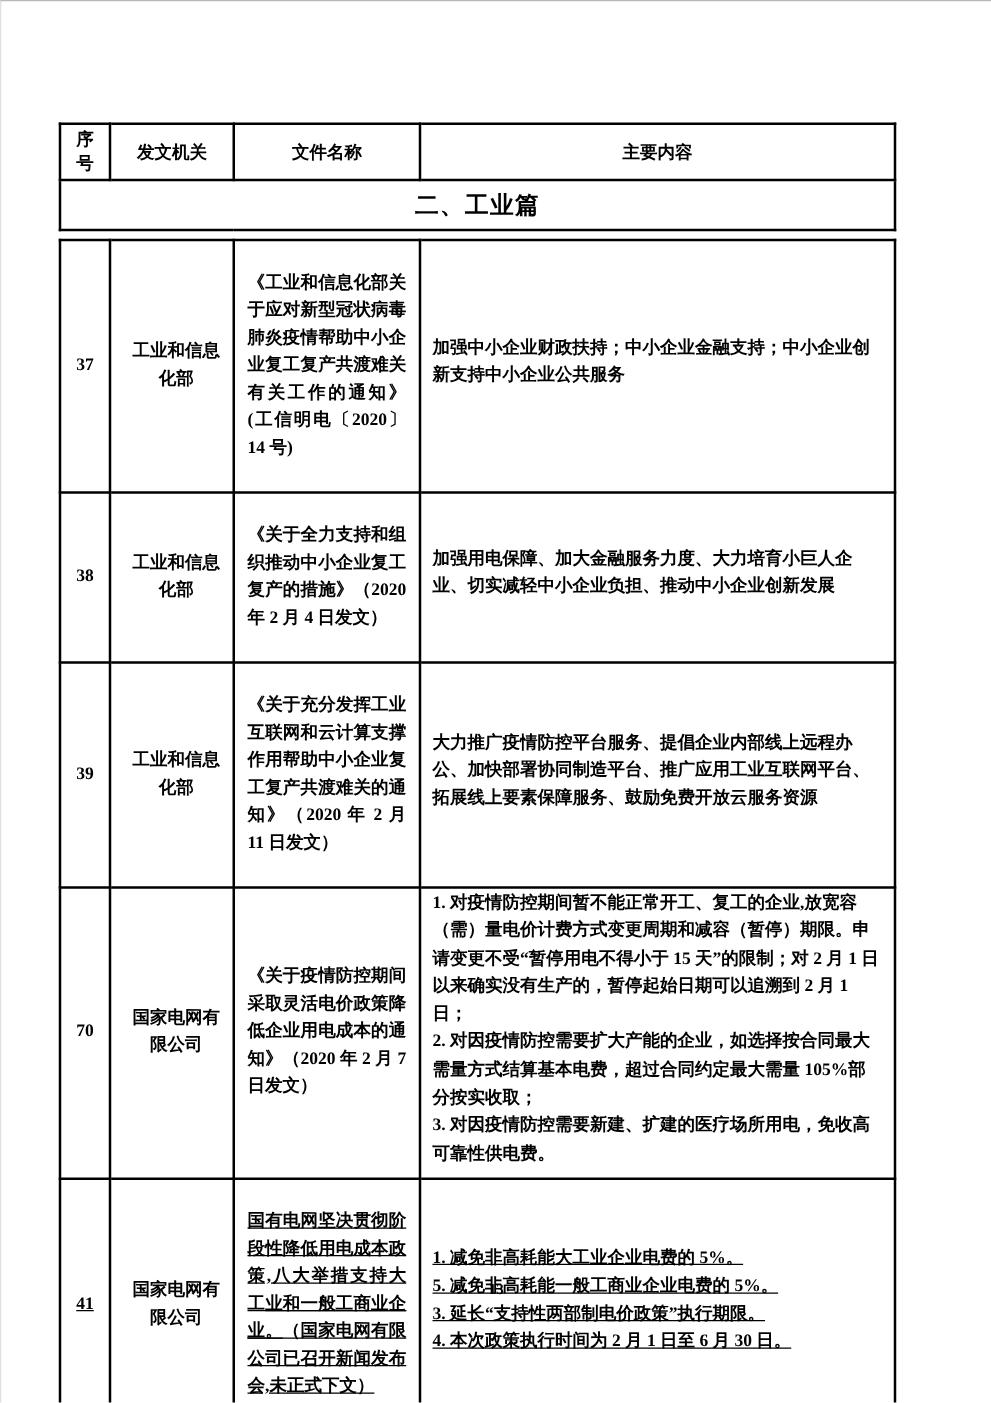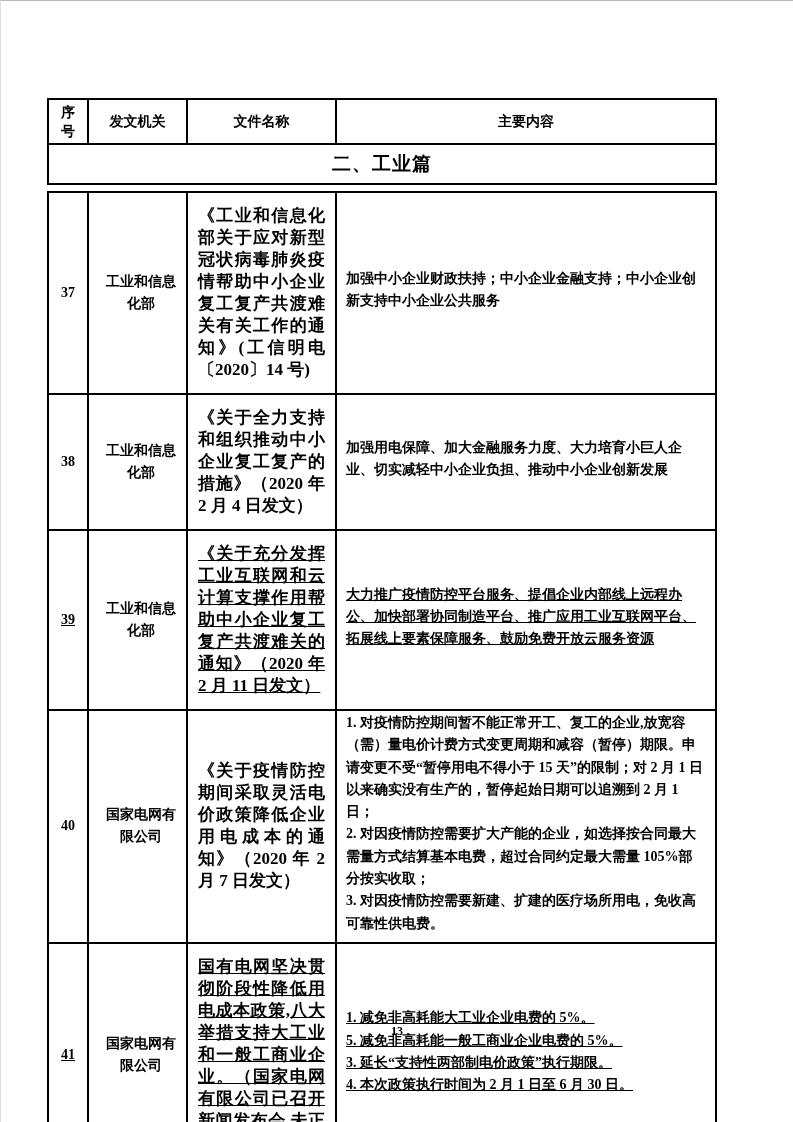--- a/index.html
+++ b/index.html
@@ -20,28 +20,28 @@
 
   
   .header-table th { height: 45px; font-size: 14px; text-align: center; font-weight: bold; }
   .h-serial-inner { display: block; width: 16px; margin: 0 auto; line-height: 19px; }
   .section-row td { height: 40px; text-align: center; font-size: 19px; letter-spacing: 1px; }
 
   
   .body-table { margin-top: 6px; }
   .body-table tr:nth-child(1) td { height: 152px; }
   .body-table tr:nth-child(2) td { height: 107px; }
-  .body-table tr:nth-child(3) td { height: 162px; text-decoration: underline; }
+  .body-table tr:nth-child(3) td { height: 162px; }
   .body-table tr:nth-child(4) td { height: 218px; }
   .body-table tr:nth-child(5) td { height: 172px; text-decoration: underline; }
 
   td.c-serial { text-align: center; font-size: 14px; }
   td.c-agency { text-align: center; font-size: 14px; line-height: 22px; padding: 4px 16px; }
   .agency-inner { display: inline-block; width: 72px; text-align: center; }
-  td.c-name { font-size: 17px; line-height: 22px; text-align: justify; padding: 12px 10px; }
+  td.c-name { font-size: 14px; line-height: 22px; text-align: justify; padding: 23px 10px; }
   td.c-name .nu { text-decoration: underline; }
   td.c-content { font-size: 14px; line-height: 22.3px; padding: 1px 9px 7px 9px; text-align: left; }
   .content-item { margin: 0; }
 
   .page-num {
     position: absolute; left: 0; top: 1023px; width: 100%;
     text-align: center; font-size: 12px; font-weight: bold;
   }
 </style>
 </head>
@@ -103,21 +103,21 @@
     <td class="c-serial"><span>39</span></td>
     <td class="c-agency"><span class="agency-inner">工业和信息化部</span></td>
     <td class="c-name"><span class="np">《关于充分发挥工业互联网和云计算支撑作用帮助中小企业复工复产共渡难关的通知》（2020 年 2 月 11 日发文）</span><span class="nu"></span><span class="ns"></span></td>
     <td class="c-content">
             <div>
               <div class="content-item">大力推广疫情防控平台服务、提倡企业内部线上远程办公、加快部署协同制造平台、推广应用工业互联网平台、拓展线上要素保障服务、鼓励免费开放云服务资源</div>
             </div>
           </td>
   </tr>
         <tr>
-    <td class="c-serial"><span>40</span></td>
+    <td class="c-serial"><span>70</span></td>
     <td class="c-agency"><span class="agency-inner">国家电网有限公司</span></td>
     <td class="c-name"><span class="np">《关于疫情防控期间采取灵活电价政策降低企业用电成本的通知》（2020 年 2 月 7 日发文）</span><span class="nu"></span><span class="ns"></span></td>
     <td class="c-content">
             <div>
               <div class="content-item">1. 对疫情防控期间暂不能正常开工、复工的企业,放宽容（需）量电价计费方式变更周期和减容（暂停）期限。申请变更不受“暂停用电不得小于 15 天”的限制；对 2 月 1 日以来确实没有生产的，暂停起始日期可以追溯到 2 月 1 日；</div>
               <div class="content-item">2. 对因疫情防控需要扩大产能的企业，如选择按合同最大需量方式结算基本电费，超过合同约定最大需量 105%部分按实收取；</div>
               <div class="content-item">3. 对因疫情防控需要新建、扩建的医疗场所用电，免收高可靠性供电费。</div>
             </div>
           </td>
   </tr>

